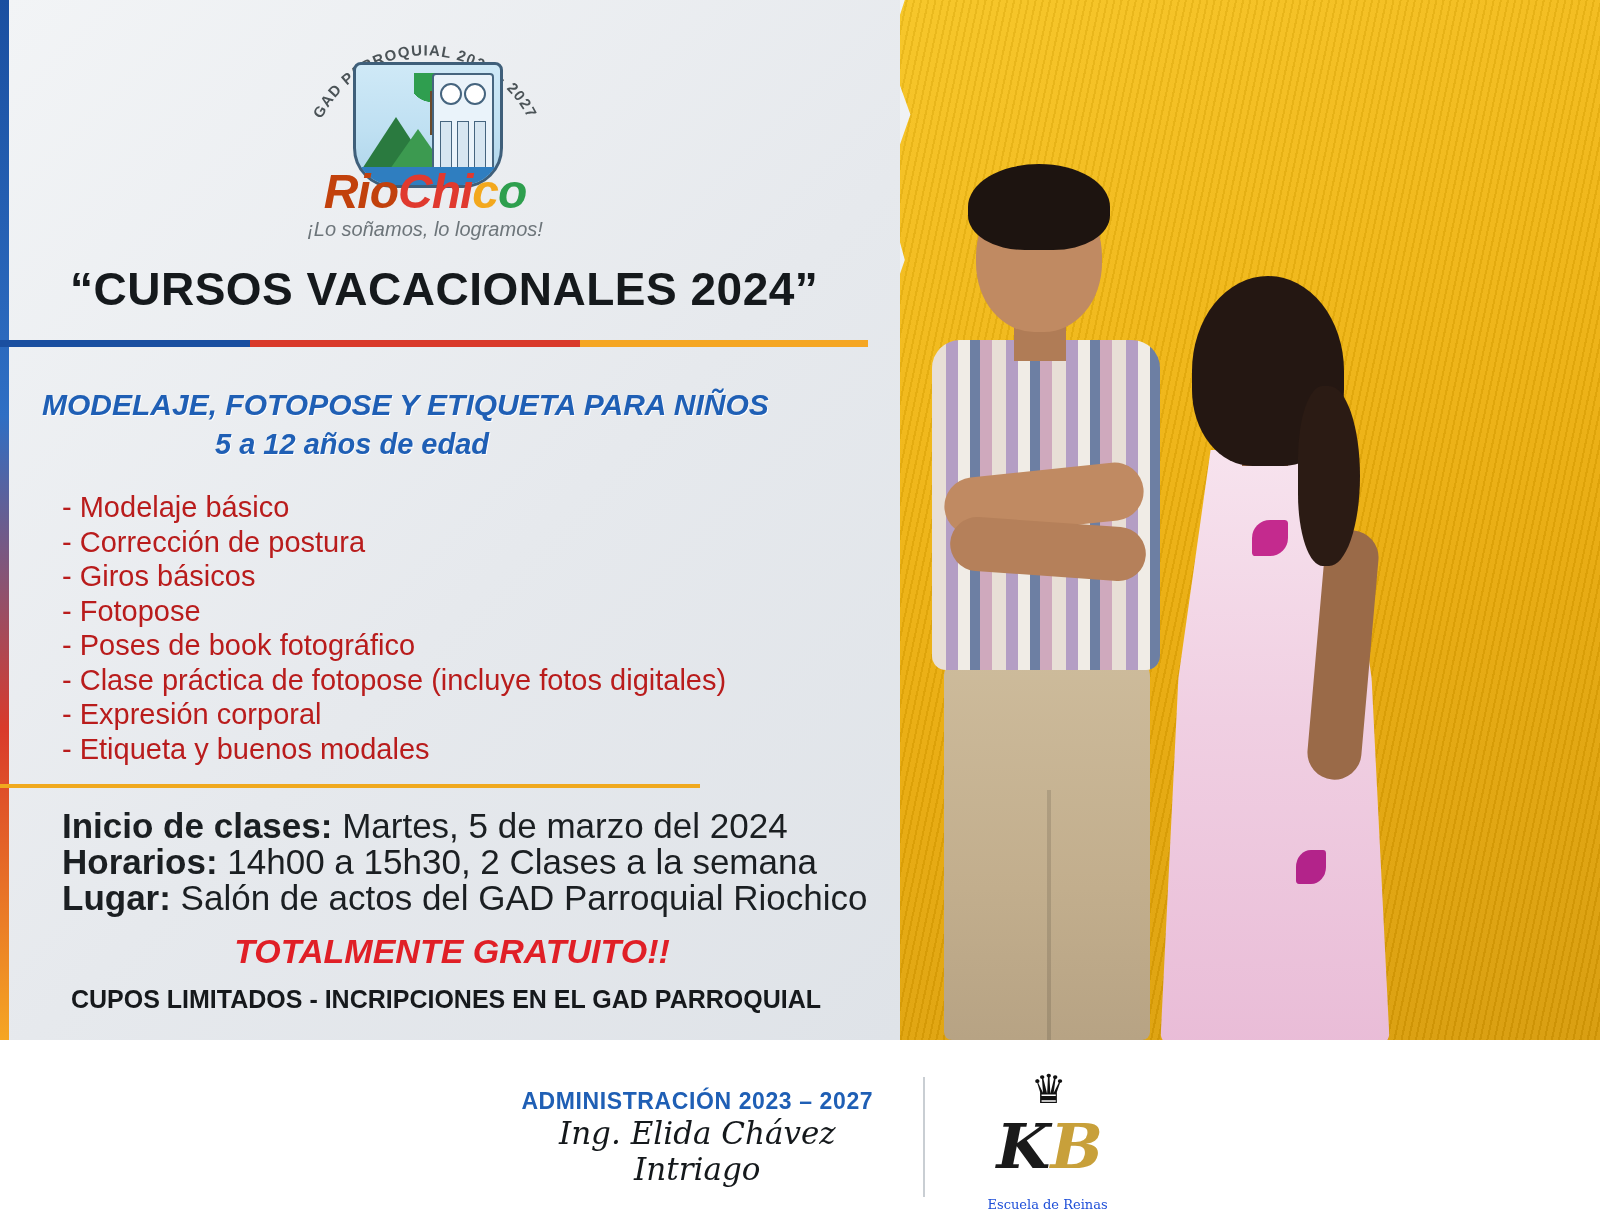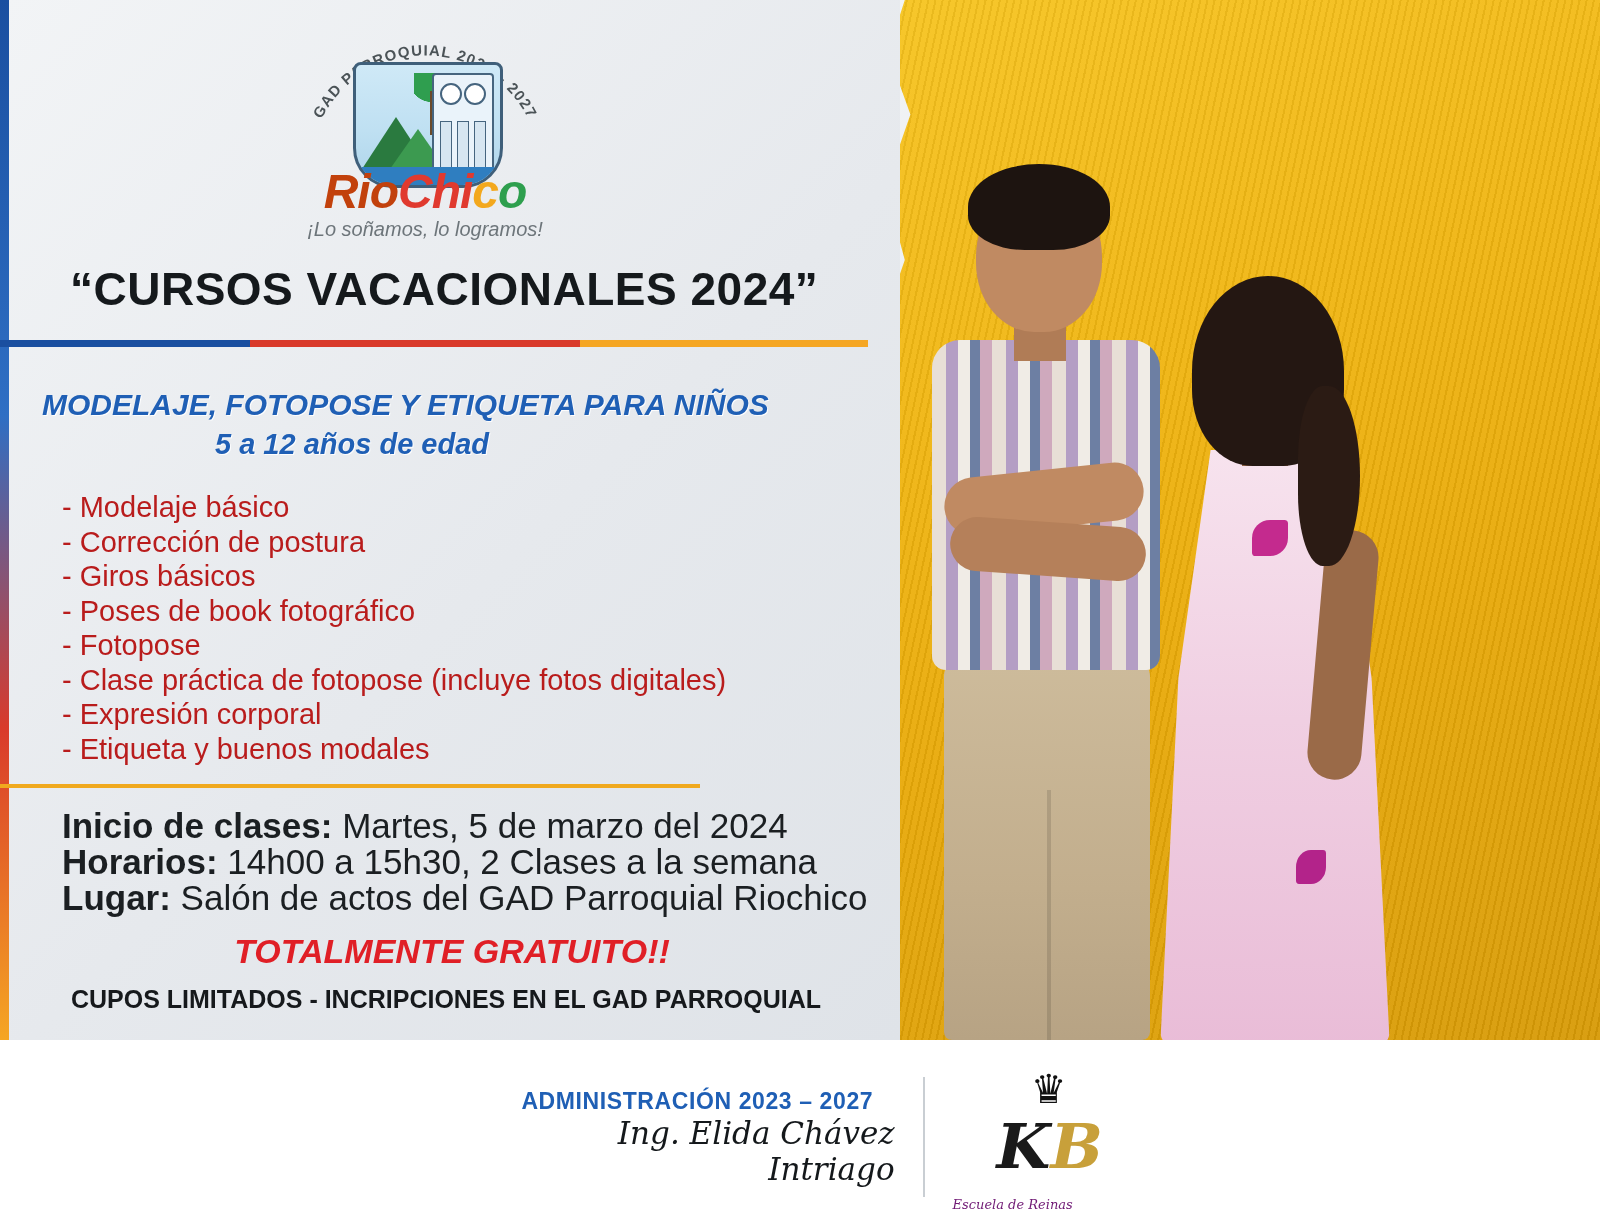--- a/index.html
+++ b/index.html
@@ -378,21 +378,20 @@
     font-weight: bold;
     color: #1f5fb5;
     letter-spacing: 0.6px;
   }
   .footer-signature {
     margin-top: 0;
     font-family: "DejaVu Serif", serif;
     font-style: italic;
     font-size: 31px;
     color: #14181b;
-    text-align: right;
   }
   .footer-role {
     margin-top: 12px;
     font-size: 19px;
     font-weight: bold;
     color: #14181b;
   }
   .footer-divider {
     width: 2px;
     height: 120px;
@@ -423,25 +422,24 @@
     font-size: 62px;
     color: #1a1a1a;
     text-align: center;
     line-height: 78px;
   }
   .kb-mark .gold { color: #c8a03a; }
   .kb-caption {
     position: absolute;
     left: 0; bottom: 0;
     width: 190px;
-    text-align: left;
+    text-align: center;
     font-family: "DejaVu Serif", serif;
-    font-style: italic;
     font-size: 13px;
-    color: #701a75;
+    color: #1d4ed8;
   }
 </style>
 </head>
 <body>
 
 <div class="poster">
 
   <div class="photo-area">
     <div class="kid boy">
       <div class="boy-pants"></div>
@@ -505,22 +503,22 @@
     <span class="o"></span>
   </div>
 
   <div class="subtitle">MODELAJE, FOTOPOSE Y ETIQUETA PARA NIÑOS</div>
   <div class="subtitle-2">5 a 12 años de edad</div>
 
   <ul class="course-list">
     <li>- Modelaje básico</li>
     <li>- Corrección de postura</li>
     <li>- Giros básicos</li>
+    <li>- Fotopose</li>
     <li>- Poses de book fotográfico</li>
-    <li>- Fotopose</li>
     <li>- Clase práctica de fotopose (incluye fotos digitales)</li>
     <li>- Expresión corporal</li>
     <li>- Etiqueta y buenos modales</li>
   </ul>
 
   <div class="orange-rule"></div>
 
   <div class="details">
     <div class="details-row">
       <b>Inicio de clases:</b><span> Martes, 5 de marzo del 2024</span>

